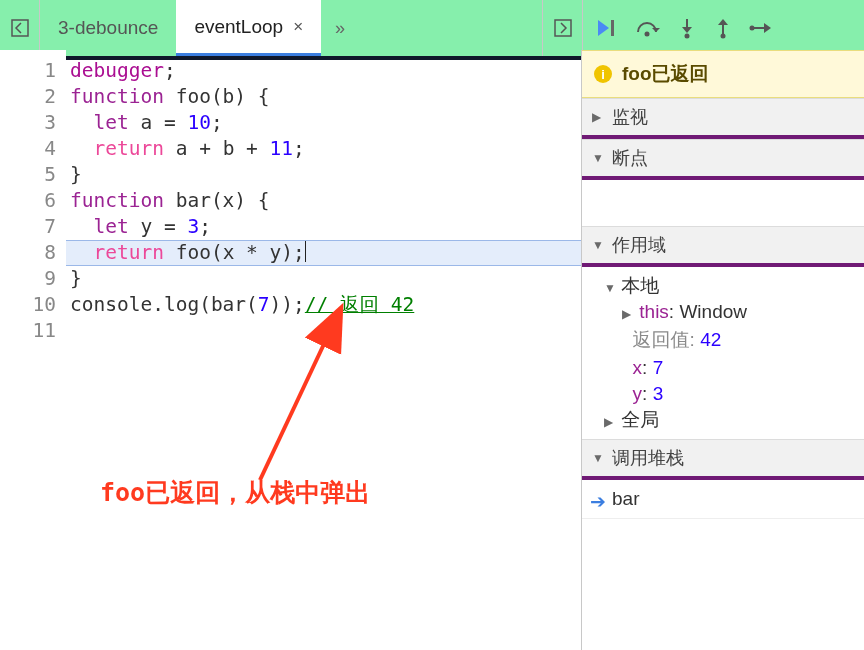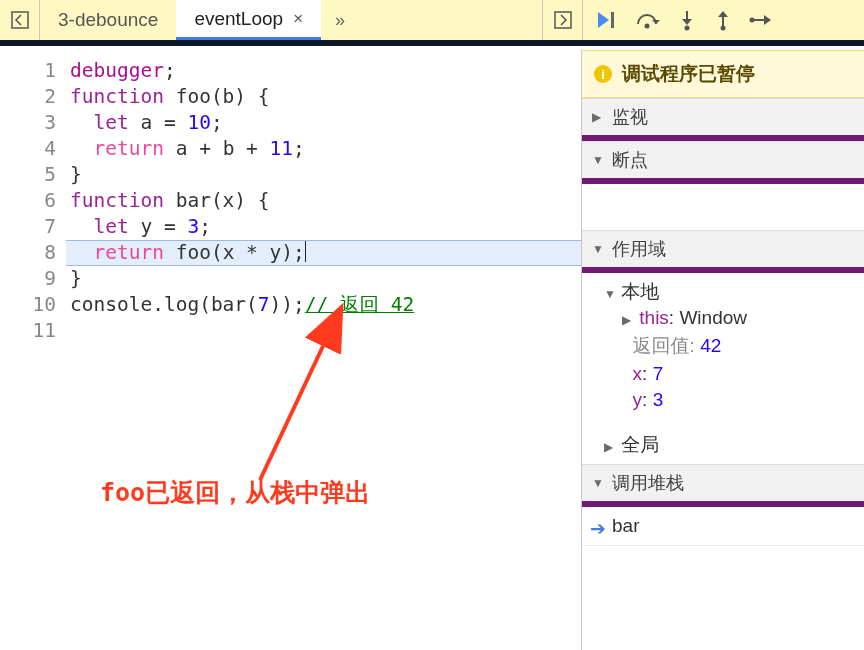--- a/index.html
+++ b/index.html
@@ -10,23 +10,23 @@
     color: #333;
     width: 864px;
     height: 650px;
     overflow: hidden;
     background: #fff;
     position: relative;
   }
   .tabs-row {
     display: flex;
     align-items: stretch;
-    height: 46px;
-    border-bottom: 6px solid #0f172a;
-    background: #fef9c3;
+    height: 60px;
+    border-bottom: 4px solid #0f172a;
+    background: #86efac;
   }
   .tabs-left {
     flex: 1;
     display: flex;
     align-items: stretch;
   }
   .tab-btn-sq {
     width: 40px;
     display: flex;
     align-items: center;
@@ -150,21 +150,21 @@
     color:#5a4b00;
   }
   .banner-icon {
     display:inline-flex; width:18px; height:18px; border-radius:50%;
     background:#f0c400; color:#fff; font-weight:900;
     align-items:center; justify-content:center; font-size:13px;
   }
   .sec-head {
     background:#f1f1f1;
     border-top:1px solid #dcdcdc;
-    border-bottom:6px solid #701a75;
+    border-bottom:4px solid #701a75;
     padding: 6px 10px;
     display:flex;
     align-items:center;
     gap:8px;
     color:#444;
     font-size:18px;
   }
   .tri { font-size:12px; color:#6a6a6a; display:inline-block; width:12px;}
   .tri.r::before{content:"▶";}
   .tri.d::before{content:"▼";}
@@ -274,21 +274,21 @@
         </marker>
       </defs>
       <line x1="130" y1="180" x2="210" y2="10" stroke="#ff3a1f" stroke-width="4" marker-end="url(#ah)"></line>
     </svg>
     <div class="annotation">foo已返回，从栈中弹出</div>
   </div>
 
   <div class="side">
     <div class="banner">
       <span class="banner-icon">i</span>
-      <span>调试程序已暂停</span>
+      <span>foo已返回</span>
     </div>
 
     <div class="sec-head">
       <span class="tri r"></span>
       <span>监视</span>
     </div>
 
     <div class="sec-head">
       <span class="tri d"></span>
       <span>断点</span>
@@ -308,21 +308,21 @@
         <span class="tri r"></span>
         <span class="k-this">this</span><span>: </span><span>Window</span>
       </div>
       <div class="kv">
         &nbsp;&nbsp;<span class="muted">返回值</span><span class="muted">: </span><span class="k-val">42</span>
       </div>
       <div id="scope-vars">
           <div class="kv">&nbsp;&nbsp;<span class="k-name">x</span>: <span class="k-val">7</span></div>
           <div class="kv">&nbsp;&nbsp;<span class="k-name">y</span>: <span class="k-val">3</span></div>
         </div>
-      <div style="margin-top:19px">
+      <div style="margin-top:0">
         <span class="tri r"></span>
         <span>全局</span>
       </div>
     </div>
 
     <div class="sec-head">
       <span class="tri d"></span>
       <span>调用堆栈</span>
     </div>
     <div id="callstack">

